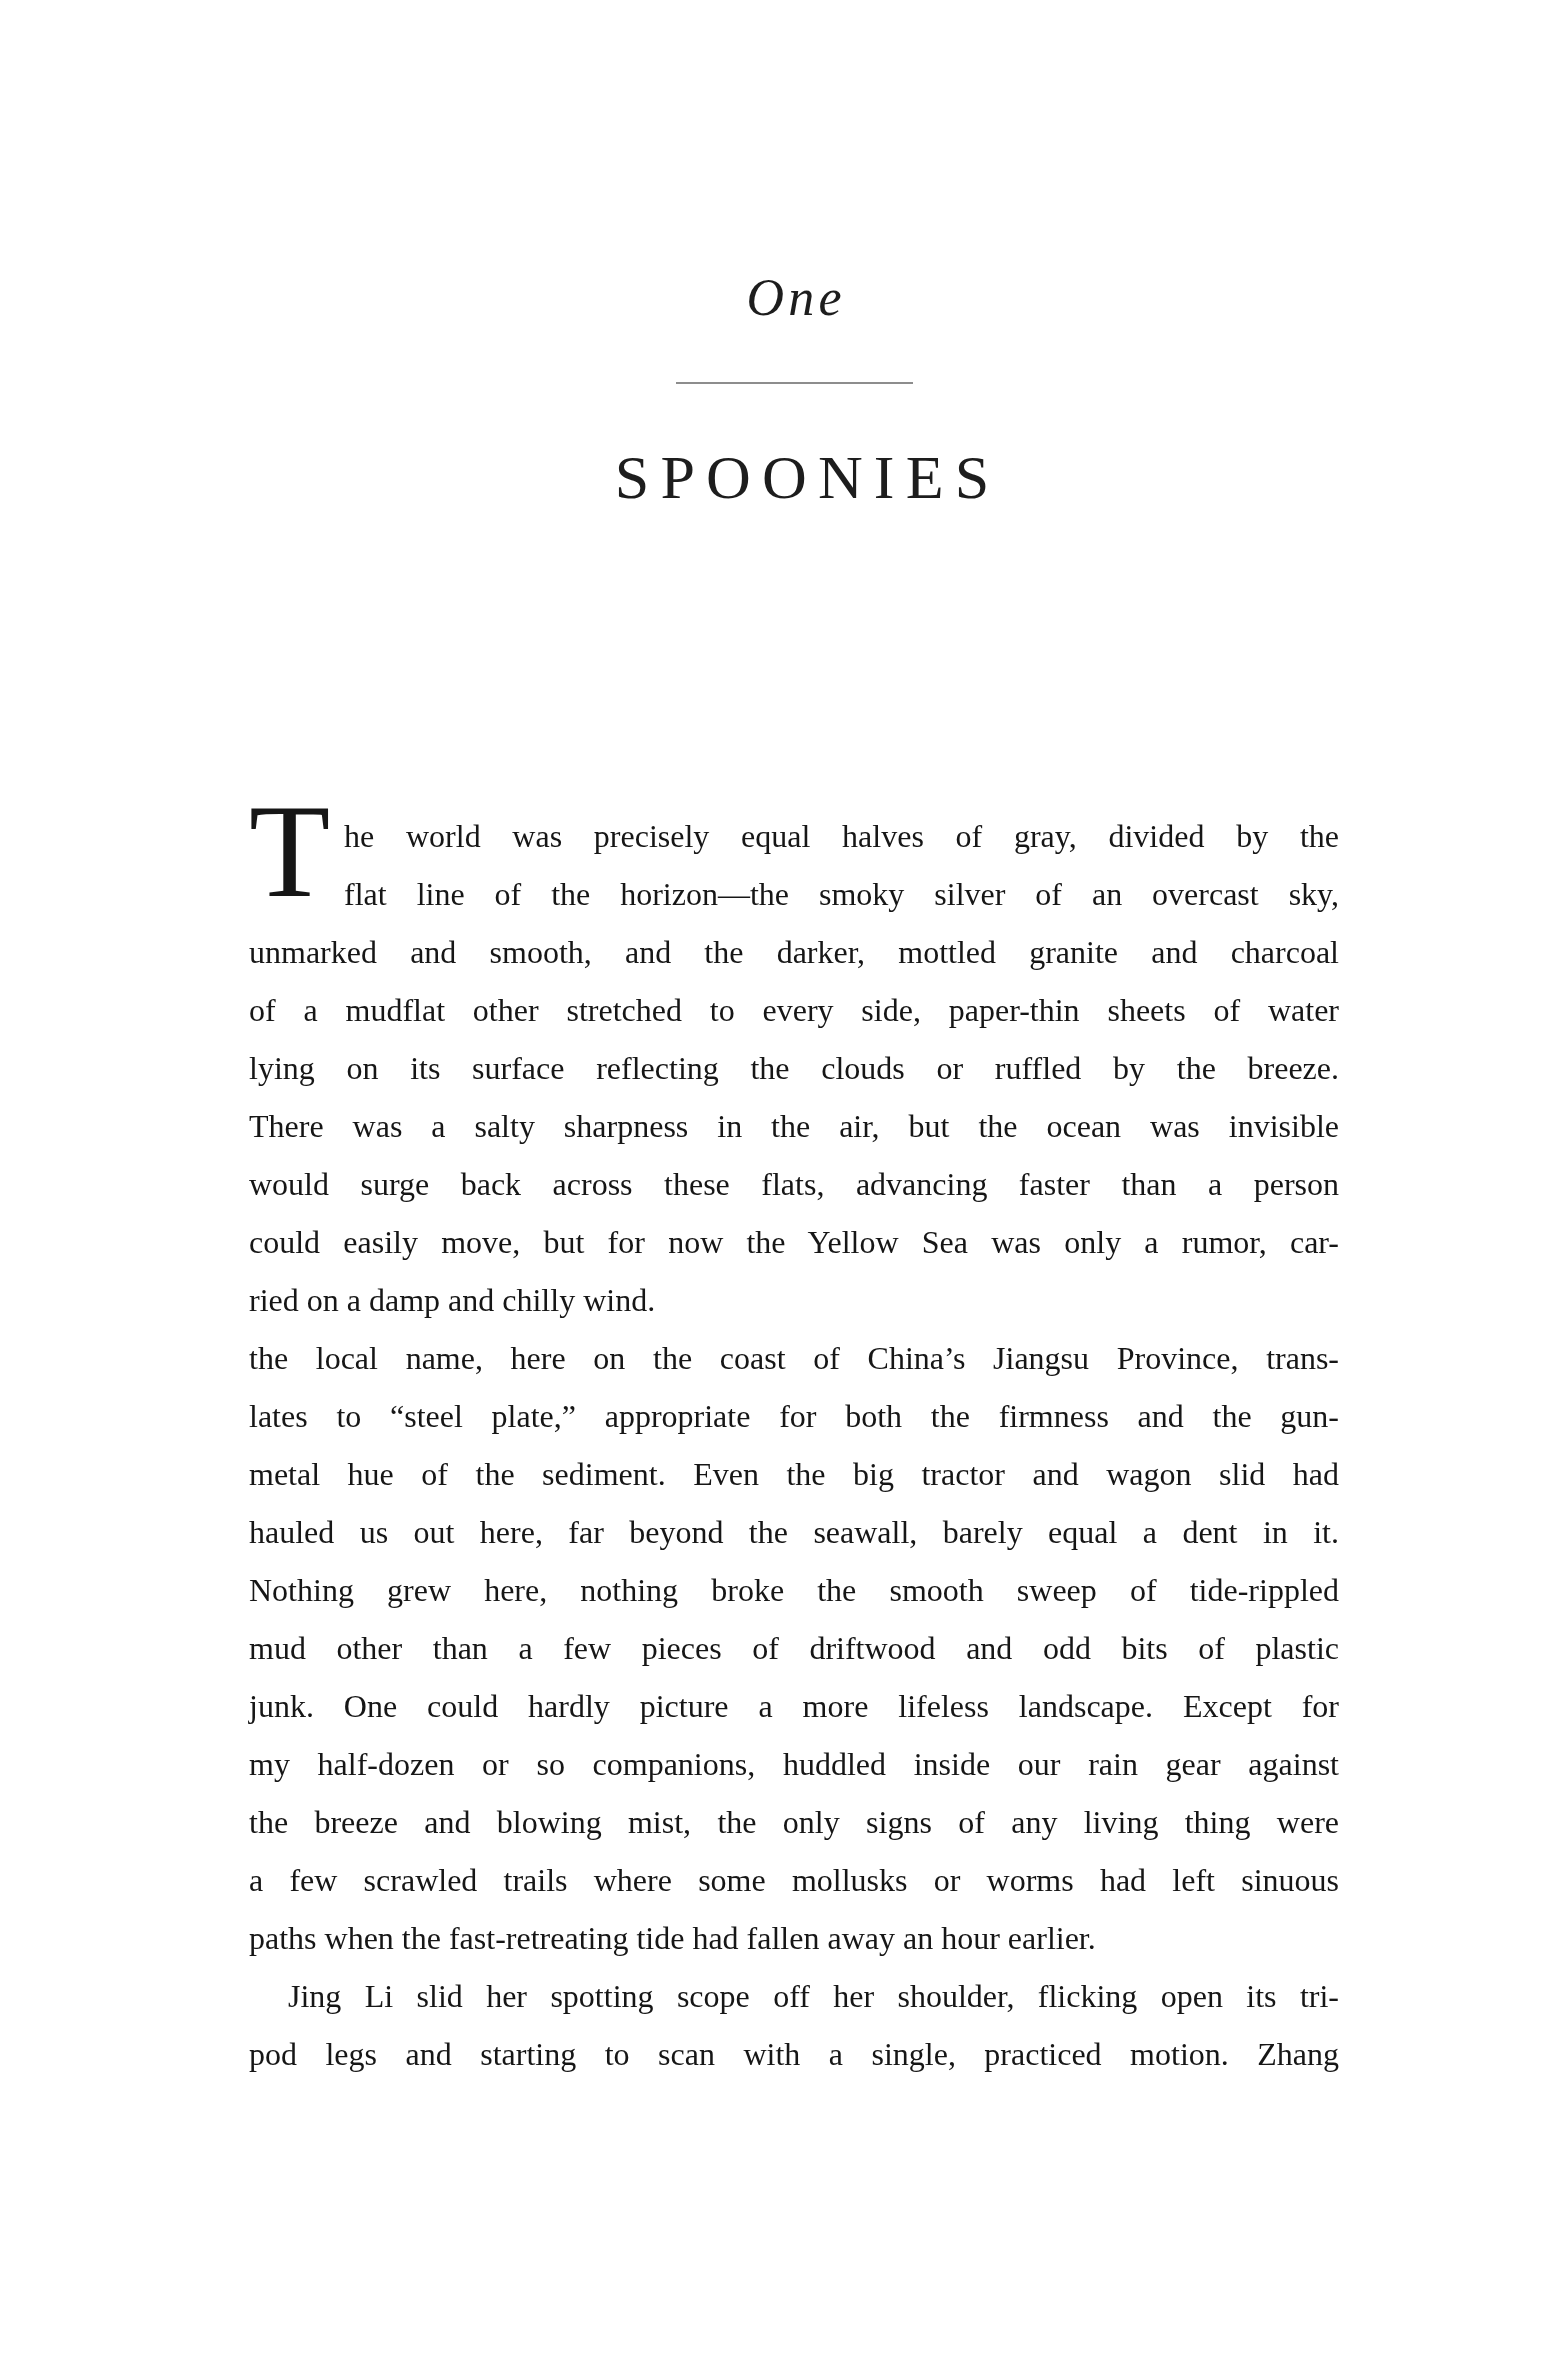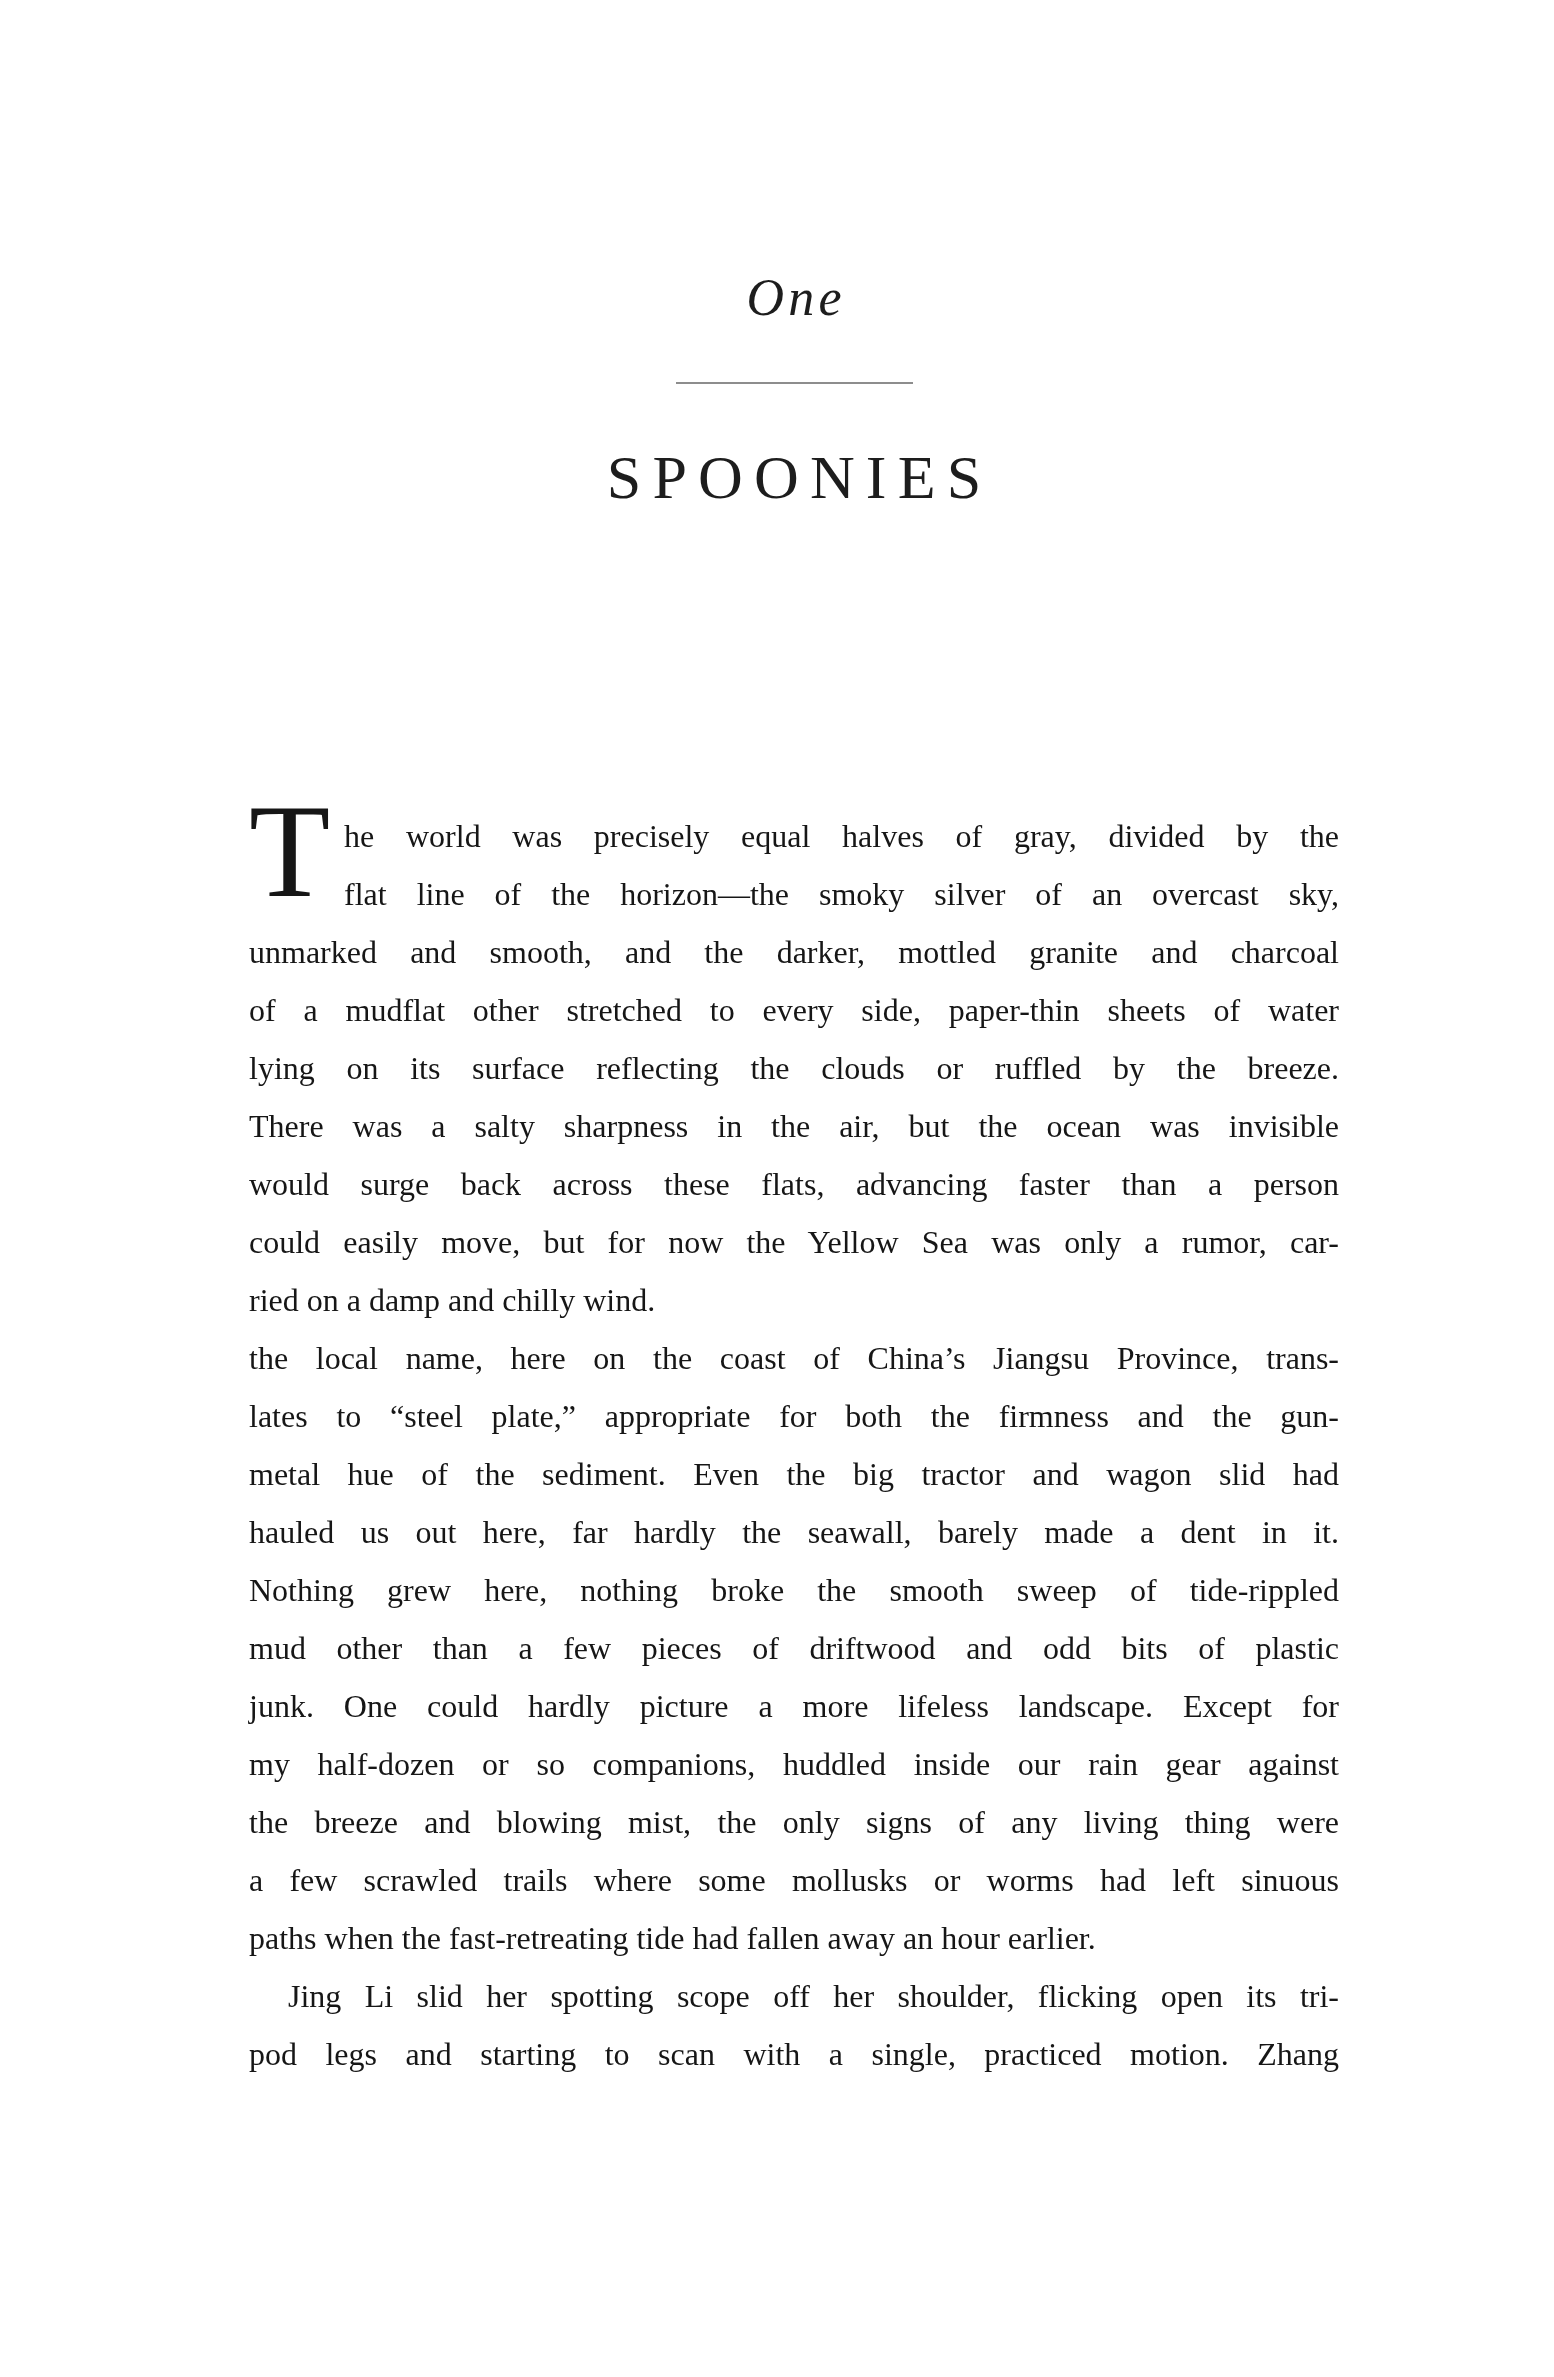--- a/index.html
+++ b/index.html
@@ -29,21 +29,21 @@
     position: absolute;
     top: 382px;
     left: 676px;
     width: 237px;
     height: 1.7px;
     background: #8d8d8d;
   }
   .chapter-title {
     position: absolute;
     top: 446px;
-    left: 249px;
+    left: 257px;
     width: 1090px;
     text-align: center;
     font-size: 62px;
     line-height: 1;
     letter-spacing: 0.18em;
     text-indent: 0.18em;
     color: #1d1d1d;
     font-weight: normal;
   }
   .body-text {
@@ -86,21 +86,21 @@
     <div class="line">unmarked and smooth, and the darker, mottled granite and charcoal</div>
     <div class="line">of a mudflat other stretched to every side, paper-thin sheets of water</div>
     <div class="line">lying on its surface reflecting the clouds or ruffled by the breeze.</div>
     <div class="line">There was a salty sharpness in the air, but the ocean was invisible</div>
     <div class="line">would surge back across these flats, advancing faster than a person</div>
     <div class="line">could easily move, but for now the Yellow Sea was only a rumor, car-</div>
     <div class="line pend">ried on a damp and chilly wind.</div>
     <div class="line">the local name, here on the coast of China’s Jiangsu Province, trans-</div>
     <div class="line">lates to “steel plate,” appropriate for both the firmness and the gun-</div>
     <div class="line">metal hue of the sediment. Even the big tractor and wagon slid had</div>
-    <div class="line">hauled us out here, far hardly the seawall, barely made a dent in it.</div>
+    <div class="line">hauled us out here, far beyond the seawall, barely equal a dent in it.</div>
     <div class="line">Nothing grew here, nothing broke the smooth sweep of tide-rippled</div>
     <div class="line">mud other than a few pieces of driftwood and odd bits of plastic</div>
     <div class="line">junk. One could hardly picture a more lifeless landscape. Except for</div>
     <div class="line">my half-dozen or so companions, huddled inside our rain gear against</div>
     <div class="line">the breeze and blowing mist, the only signs of any living thing were</div>
     <div class="line">a few scrawled trails where some mollusks or worms had left sinuous</div>
     <div class="line pend">paths when the fast-retreating tide had fallen away an hour earlier.</div>
     <div class="line pindent">Jing Li slid her spotting scope off her shoulder, flicking open its tri-</div>
     <div class="line">pod legs and starting to scan with a single, practiced motion. Zhang</div>
   </div>

